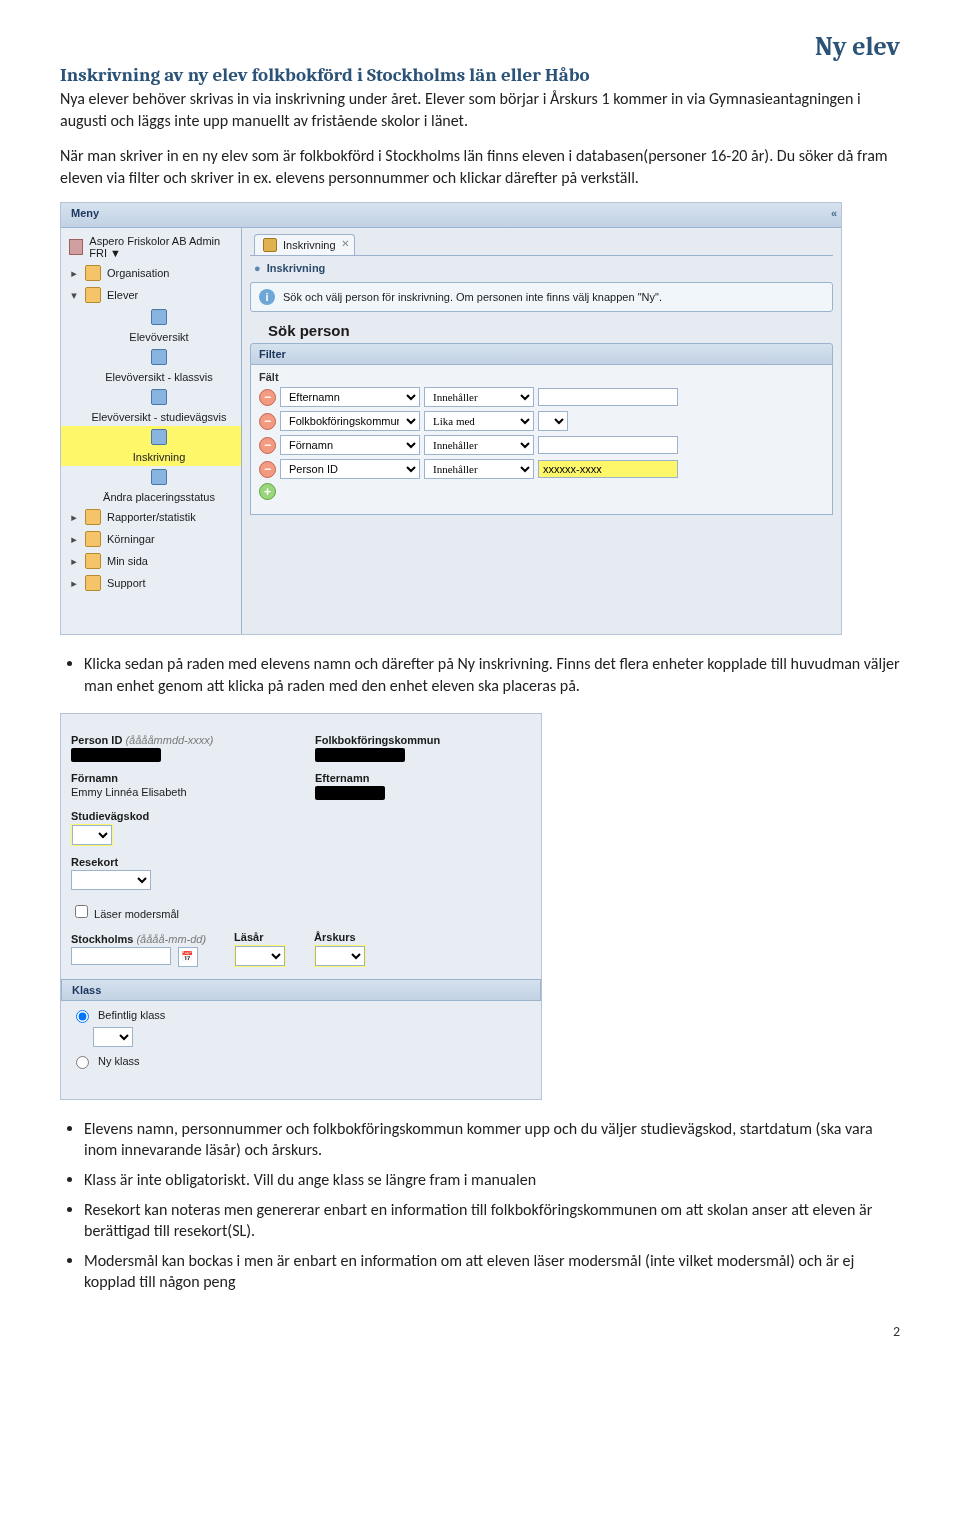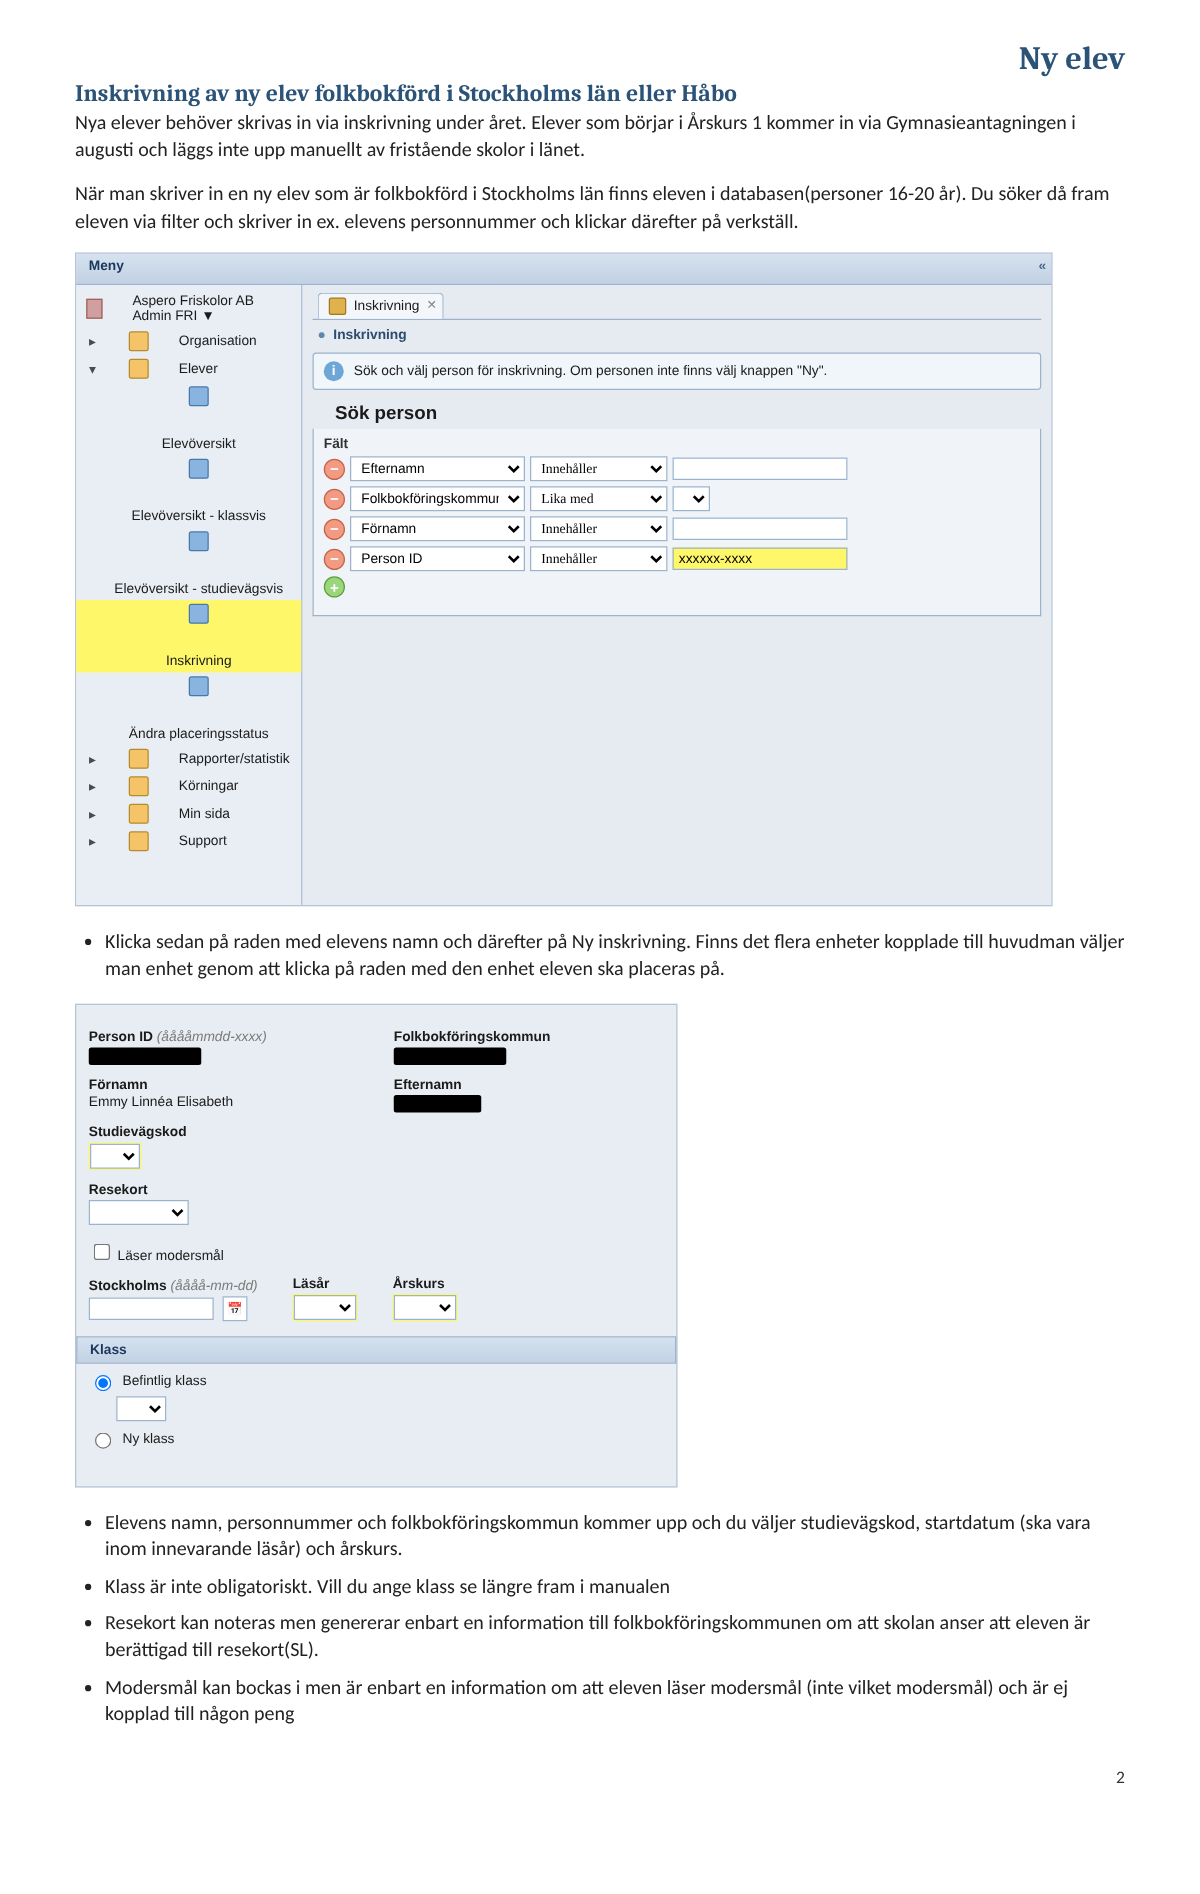--- a/index.html
+++ b/index.html
@@ -63,21 +63,21 @@
   .app-cols { display: flex; }
   .app-side {
     width: 180px;
     border-right: 1px solid #9bb3cc;
     background: #e9eef5;
     padding: 4px 0 40px 0;
   }
   .side-item {
     display: flex;
     align-items: center;
-    gap: 24px;
+    gap: 6px;
     padding: 3px 6px 3px 8px;
   }
   .side-item.indent1 { padding-left: 22px; flex-direction: column; }
   .side-item.hl { background: #fff76a; }
   .side-item .exp { width: 10px; color: #4b4b4b; text-align: center; cursor: pointer; }
   .side-item .icn { width: 14px; height: 14px; display: inline-block; }
   .side-item .icn.folder { background: #f5c469; border:1px solid #b58b2d; border-radius:2px; }
   .side-item .icn.book { background: #89b4e0; border:1px solid #4778aa; border-radius:2px; }
   .side-item .icn.house { background: #d0a0a0; border:1px solid #a06060; }
   .app-main { flex: 1; background: #e6eaf1; padding: 6px 8px 60px 8px; }
@@ -291,20 +291,21 @@
       </div>
       <div class="crumb">
         <span class="dot">●</span>
         <span>Inskrivning</span>
       </div>
       <div class="info-bar">
         <span class="info-icon">i</span>
         <span>Sök och välj person för inskrivning. Om personen inte finns välj knappen "Ny".</span>
       </div>
       <div class="sect-title">Sök person</div>
+      <div class="filt-bar">Filter</div>
       <div class="filt-panel">
         <div class="filt-head">Fält</div>
 
         <div class="frow">
           <span class="remove-btn">−</span>
           <select class="combo field-col"><option>Efternamn</option></select>
           <select class="combo op-col"><option>Innehåller</option></select>
           <input type="text" class="txtin val-col" value="" style="">
         </div>
         <div class="frow">

